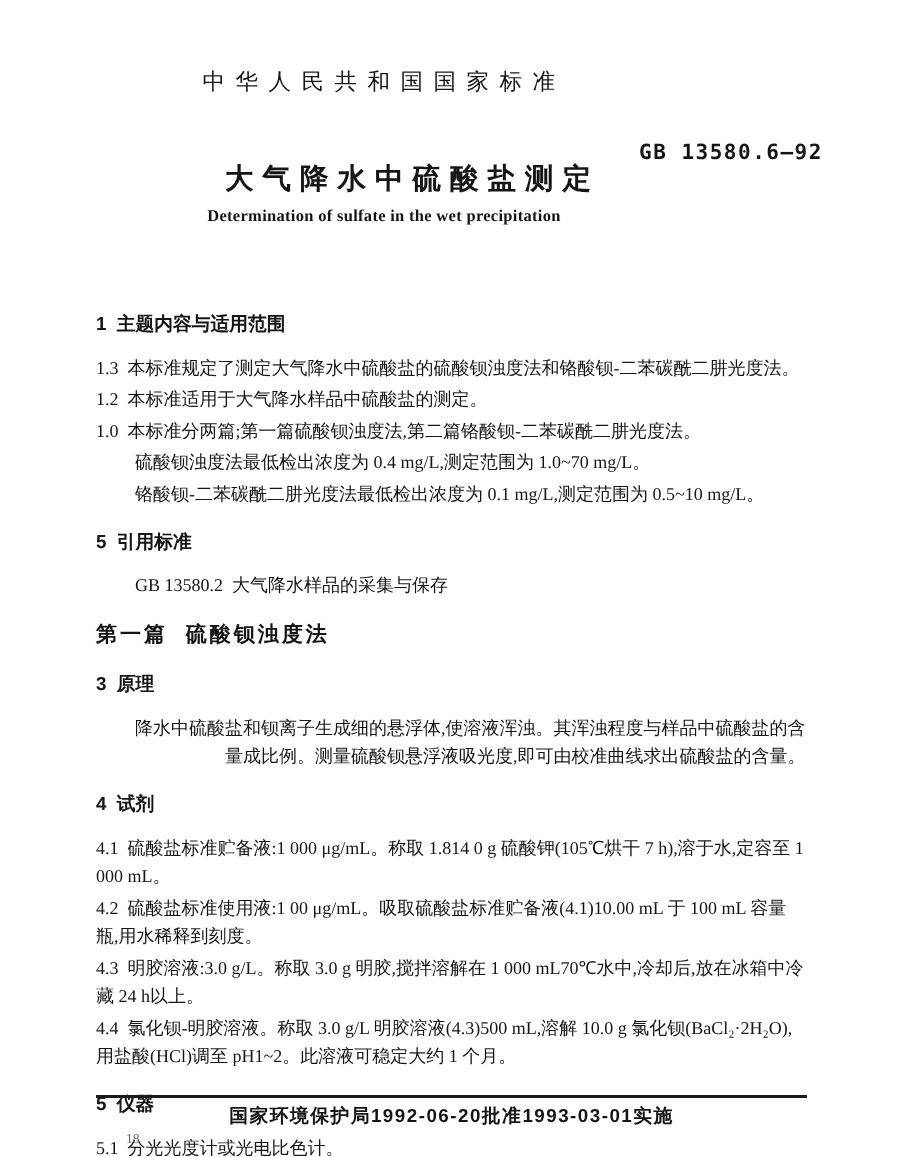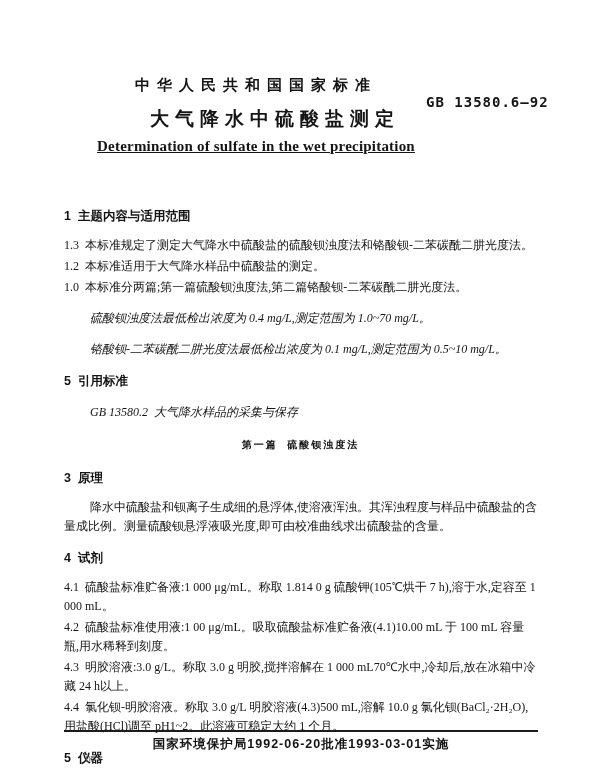--- a/index.html
+++ b/index.html
@@ -6,65 +6,64 @@
   .page{
     position:relative;
     width:600px;height:771px;
     background:#ffffff;
     overflow:hidden;
     font-family:"Liberation Serif", serif;
     color:#151515;
   }
   
   .std-org{
-    position:absolute;left:0;top:76px;width:512px;
+    position:absolute;left:0;top:45px;width:512px;
     text-align:center;
     font-family:"Liberation Sans", sans-serif;
-    font-weight:bold;font-size:15px;letter-spacing:7px;
+    font-weight:normal;font-size:15px;letter-spacing:7px;
     white-space:nowrap;
   }
   .std-code{
     position:absolute;left:426px;top:94px;
     font-family:"DejaVu Sans Mono", monospace;
     font-weight:bold;font-size:14px;letter-spacing:1px;
     white-space:nowrap;
   }
   .title-cn{
     position:absolute;left:0;top:106px;width:518px;
     text-align:center;
     font-family:"Liberation Sans", sans-serif;
     font-weight:bold;font-size:19px;letter-spacing:6px;
     white-space:nowrap;
     padding-left:16px;
   }
   .title-en{
     position:absolute;left:0;top:138px;width:512px;
     text-align:center;
     font-family:"Liberation Serif", serif;
-    font-weight:bold;font-size:15px;letter-spacing:0.2px;
+    font-weight:bold;font-size:11px;letter-spacing:0.2px;
     white-space:nowrap;
-    text-decoration:underline;
   }
   
   .content{
     position:absolute;left:64px;top:194px;width:473px;
     font-size:12px;line-height:19px;
   }
   .blk{white-space:pre-wrap;}
   .blk-section-heading{
     font-family:"Liberation Sans", sans-serif;
     font-weight:bold;font-size:12.5px;
     margin:13px 0 10px;
   }
   .blk-clause{margin:2px 0;}
-  .blk-indented-line{padding-left:26px;margin:12px 0;font-style:italic;}
-  .blk-paragraph{text-indent:26px;margin:2px 0;}
+  .blk-indented-line{padding-left:26px;margin:2px 0;}
+  .blk-paragraph{text-indent:26px;margin:2px 0;text-align:right;}
   .blk-part-heading{
     font-family:"Liberation Sans", sans-serif;
-    text-align:center;font-weight:bold;font-size:10px;
+    font-weight:bold;font-size:14px;
     letter-spacing:2px;
     margin:13px 0 15px;
   }
   
   .footer-rule{
     position:absolute;left:64px;top:730px;width:474px;height:2px;
     background:#1b1b1b;
   }
   .footer-row{
     position:absolute;left:64px;top:736px;width:474px;

